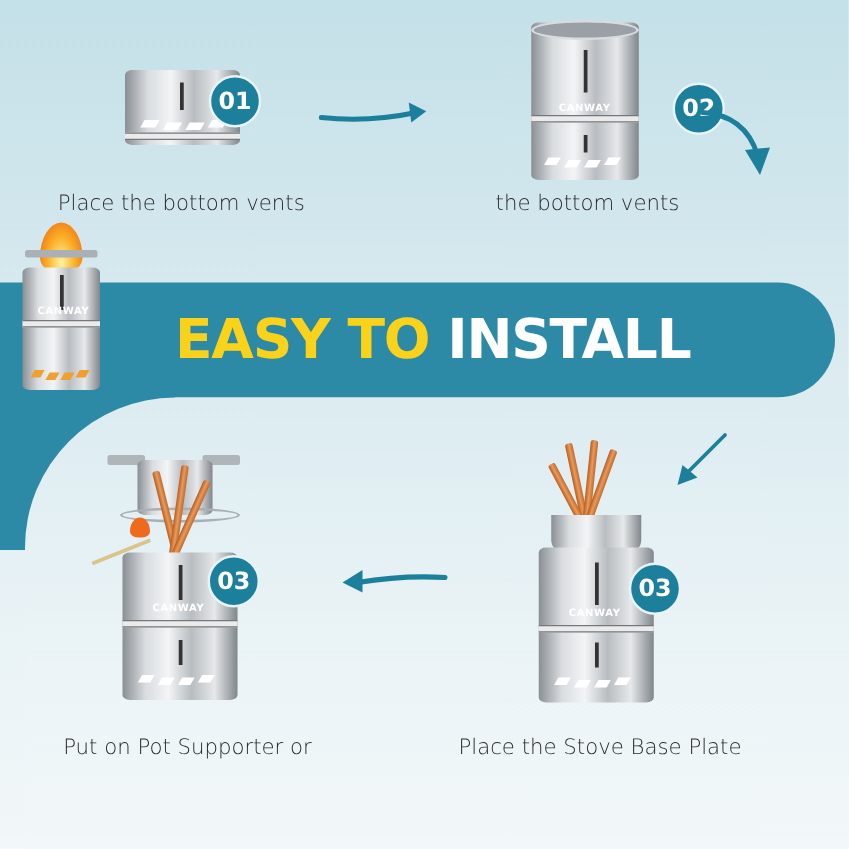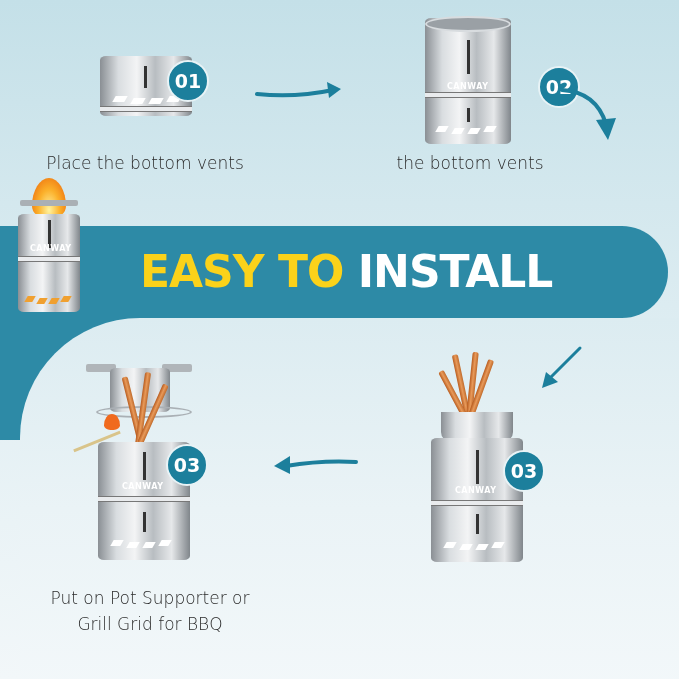--- a/index.html
+++ b/index.html
@@ -110,20 +110,21 @@
     <div class="ring" style="left:0;top:62px;width:92px;"></div>
     <div class="seam" style="left:45px;top:76px;height:20px;"></div>
     <div class="vent" style="left:14px;top:104px;width:10px;"></div>
     <div class="vent" style="left:30px;top:106px;width:10px;"></div>
     <div class="vent" style="left:46px;top:106px;width:10px;"></div>
     <div class="vent" style="left:62px;top:104px;width:10px;"></div>
   </div>
   <div class="abs badge" style="left:78px;top:100px;">03</div>
 </div>
 <div class="abs caption" style="left:350px;top:585px;width:260px;">
+  <div>Place the Stove Base Plate</div>
 </div>
 
 <svg class="abs" style="left:272px;top:452px;" width="88" height="24" viewBox="0 0 88 24">
   <path d="M84 10 Q50 8 14 14" stroke="#1c7f9c" stroke-width="4" fill="none" stroke-linecap="round"></path>
   <path d="M18 4 L2 14 L18 22 Z" fill="#1c7f9c"></path>
 </svg>
 
 <div class="abs" style="left:70px;top:346px;width:150px;height:220px;">
   <div class="abs" style="left:16px;top:10px;width:110px;height:60px;">
     <div class="abs" style="left:0;top:8px;width:30px;height:8px;background:#b0b5b9;border-radius:2px;"></div>
@@ -145,14 +146,13 @@
     <div class="seam" style="left:45px;top:70px;height:20px;"></div>
     <div class="vent" style="left:14px;top:98px;width:10px;"></div>
     <div class="vent" style="left:30px;top:100px;width:10px;"></div>
     <div class="vent" style="left:46px;top:100px;width:10px;"></div>
     <div class="vent" style="left:62px;top:98px;width:10px;"></div>
   </div>
   <div class="abs badge" style="left:96px;top:98px;">03</div>
 </div>
 <div class="abs caption" style="left:20px;top:585px;width:260px;">
   <div>Put on Pot Supporter or</div>
-  <div>Grill Grid for BBQ</div>
 </div>
 
 </body></html>

